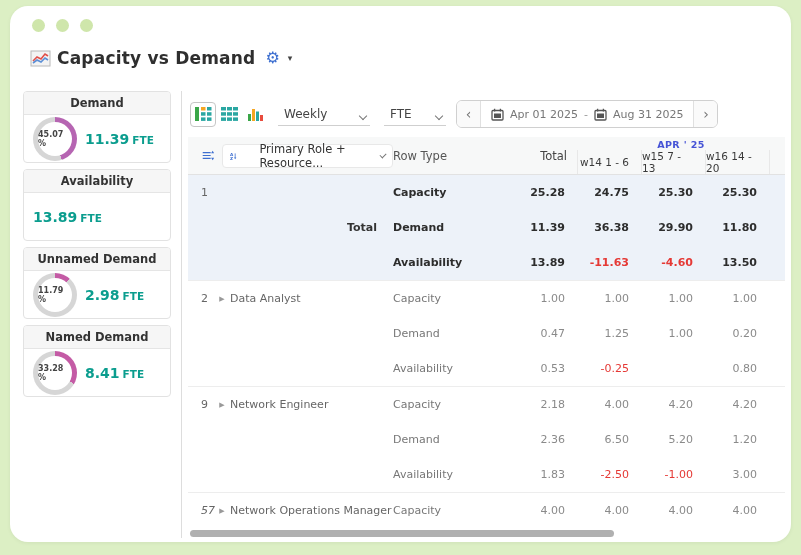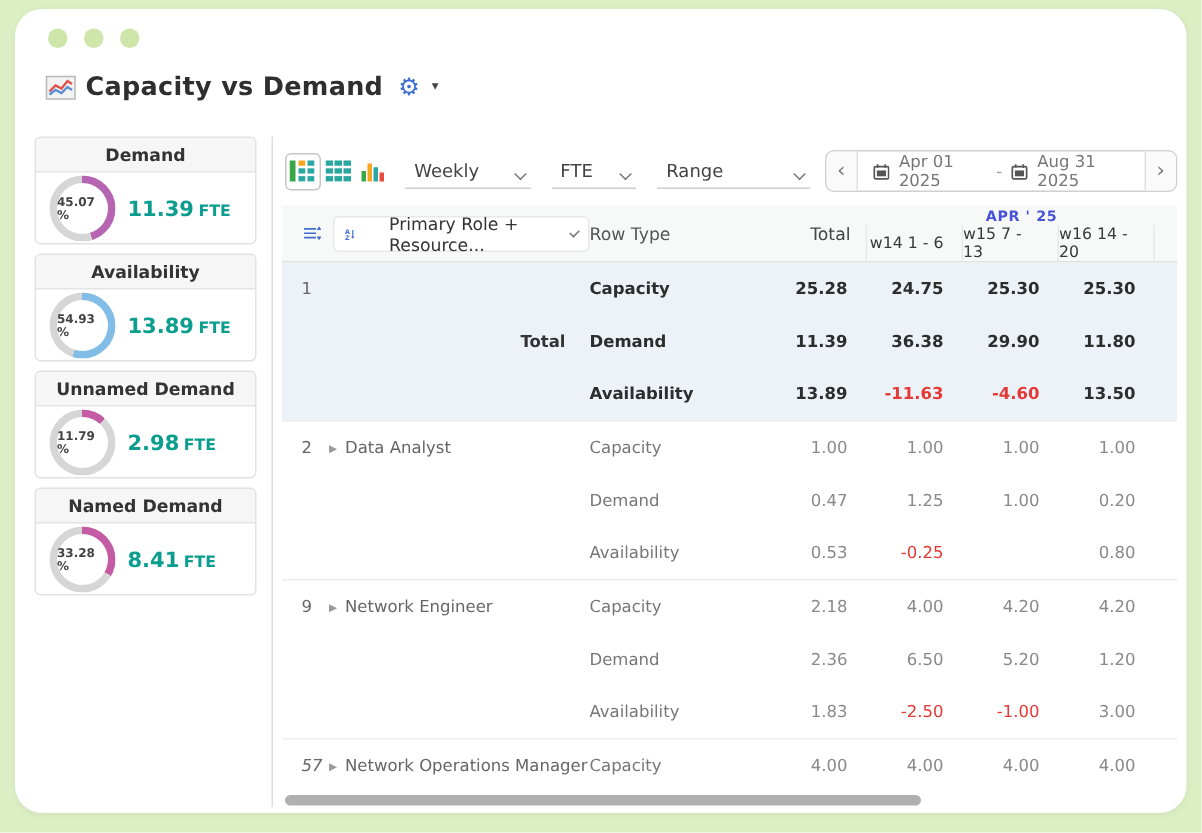--- a/index.html
+++ b/index.html
@@ -125,23 +125,20 @@
               <div class="card-b">
                 <div class="donut" style="background-image: conic-gradient(rgb(182, 101, 178) 0deg, rgb(182, 101, 178) 45.07%, rgb(214, 214, 214) 45.07%, rgb(214, 214, 214) 100%);">
                   <div class="donut-hole">45.07 %</div>
                 </div>
                 <div><span class="fte-val">11.39</span><span class="fte-unit">FTE</span></div>
               </div>
             </div>
             <div class="card">
               <div class="card-h">Availability</div>
               <div class="card-b">
-                <div class="donut" style="background-image: conic-gradient(rgb(130, 189, 232) 0deg, rgb(130, 189, 232) 54.93%, rgb(214, 214, 214) 54.93%, rgb(214, 214, 214) 100%);">
-                  <div class="donut-hole">54.93 %</div>
-                </div>
                 <div><span class="fte-val">13.89</span><span class="fte-unit">FTE</span></div>
               </div>
             </div>
             <div class="card">
               <div class="card-h">Unnamed Demand</div>
               <div class="card-b">
                 <div class="donut" style="background-image: conic-gradient(rgb(196, 91, 165) 0deg, rgb(196, 91, 165) 11.79%, rgb(214, 214, 214) 11.79%, rgb(214, 214, 214) 100%);">
                   <div class="donut-hole">11.79 %</div>
                 </div>
                 <div><span class="fte-val">2.98</span><span class="fte-unit">FTE</span></div>
@@ -193,24 +190,20 @@
               <rect x="9" y="5.5" width="3" height="9.5" fill="#2aa7a2"></rect>
               <rect x="13" y="9" width="3" height="6" fill="#e84c3d"></rect>
             </svg>
           </div>
           <div class="tb-select sel-period">
             <span>Weekly</span>
             <span class="chev"></span>
           </div>
           <div class="tb-select sel-unit">
             <span>FTE</span>
-            <span class="chev"></span>
-          </div>
-          <div class="tb-select sel-range">
-            <span>Range</span>
             <span class="chev"></span>
           </div>
           <div class="daterange">
             <div class="dr-btn l">‹</div>
             <div class="dr-mid">
               <svg width="13" height="13" viewBox="0 0 13 13">
                 <rect x="1" y="2.5" width="11" height="9.5" rx="1" fill="none" stroke="#555" stroke-width="1.3"></rect>
                 <line x1="3.6" y1="0.8" x2="3.6" y2="3.5" stroke="#555" stroke-width="1.3"></line>
                 <line x1="9.4" y1="0.8" x2="9.4" y2="3.5" stroke="#555" stroke-width="1.3"></line>
                 <rect x="3" y="5.5" width="7" height="4.5" fill="#555"></rect>

